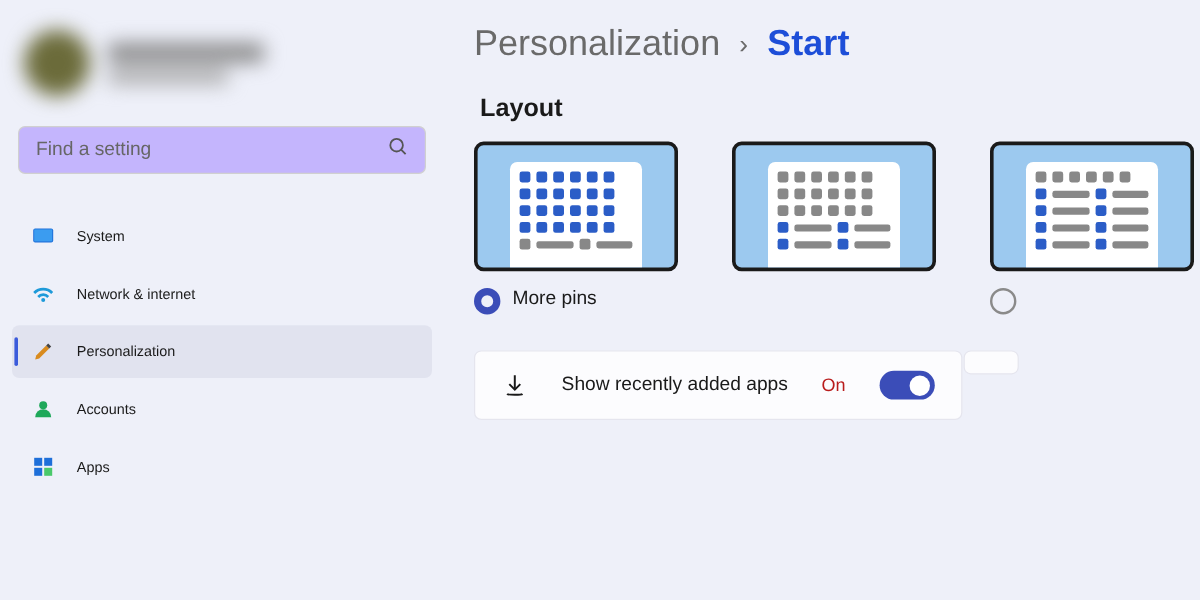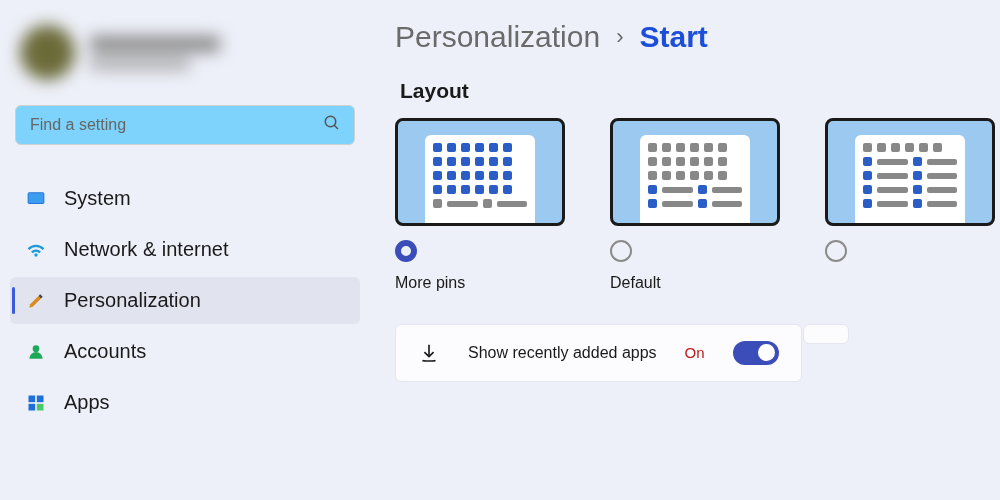--- a/index.html
+++ b/index.html
@@ -4,44 +4,44 @@
 <style>
 * { box-sizing: border-box; margin: 0; padding: 0; font-family: "Segoe UI", -apple-system, sans-serif; }
 body { background: #eef0f9; width: 1000px; height: 500px; overflow: hidden; display: flex; }
 .sidebar { width: 370px; padding: 10px; display: flex; flex-direction: column; }
 .user-area { display: flex; align-items: center; gap: 15px; padding: 15px 10px 25px 10px; filter: blur(8px); }
 .avatar { width: 55px; height: 55px; border-radius: 50%; background: #6b6b3a; }
 .user-text { display: flex; flex-direction: column; }
 .user-name { width: 130px; height: 16px; background: #888; border-radius: 3px; margin-bottom: 6px; }
 .user-email { width: 100px; height: 12px; background: #aaa; border-radius: 3px; }
 .search-box { position: relative; margin: 0 5px 30px 5px; }
-.search-input { width: 100%; padding: 10px 40px 10px 14px; font-size: 16px; border: 1px solid #d0d0d0; border-radius: 6px; background: #7dd3fc; color: #666; }
+.search-input { width: 100%; padding: 10px 40px 10px 14px; font-size: 16px; border: 1px solid #d0d0d0; border-radius: 6px; background: #c4b5fd; color: #666; }
 .search-input::placeholder { color: #666; }
 .search-icon { position: absolute; right: 14px; top: 50%; transform: translateY(-50%); }
 .nav { display: flex; flex-direction: column; gap: 4px; }
-.nav-item { display: flex; align-items: center; gap: 18px; padding: 12px 16px; border-radius: 6px; cursor: pointer; font-size: 20px; color: #1a1a1a; }
+.nav-item { display: flex; align-items: center; gap: 18px; padding: 12px 16px; border-radius: 6px; cursor: pointer; font-size: 12px; color: #1a1a1a; }
 .nav-item.active { background: #e1e3ef; position: relative; }
 .nav-item.active::before { content:""; position:absolute; left:2px; top:10px; bottom:10px; width:3px; background:#3b5bdb; border-radius:2px; }
 .nav-icon { width: 20px; height: 20px; display: flex; align-items: center; justify-content: center; }
 .main { flex: 1; padding: 20px 0 0 25px; overflow: hidden; }
 .breadcrumb { display: flex; align-items: center; gap: 16px; font-size: 30px; margin-bottom: 25px; }
 .crumb-parent { color: #6a6a6a; font-weight: 400; }
 .crumb-sep { color: #6a6a6a; font-size: 22px; }
 .crumb-current { font-weight: 600; color: #1d4ed8; }
 .section-title { font-size: 21px; font-weight: 600; color: #1a1a1a; margin: 0 0 15px 5px; }
 .layouts { display: flex; gap: 45px; margin-bottom: 30px; }
 .layout-option { display: flex; flex-direction: column; width: 170px; cursor: pointer; }
 .layout-thumb { width: 170px; height: 108px; border: 3px solid #1a1a1a; border-radius: 8px; background: #9cc9ef; display:flex; align-items:flex-end; justify-content:center; padding-bottom:0; overflow:hidden; }
 .mini-start { width: 110px; height: 88px; background: #fff; border-radius: 6px 6px 0 0; padding: 8px; display:flex; flex-direction:column; gap:5px; }
 .mini-row { display:flex; gap:5px; }
 .mini-sq { width:9px; height:9px; background:#2b5dc7; border-radius:2px; }
 .mini-sq.g { background:#888; }
 .mini-line { height:6px; background:#888; border-radius:2px; flex:1; }
 .mini-pair { display:flex; gap:5px; flex:1; align-items:center; }
-.radio-row { display:flex; align-items:flex-start; gap:10px; margin-top:12px;flex-direction:column; }
+.radio-row { display:flex; align-items:flex-start; gap:10px; margin-top:12px; }
 .radio { width:22px; height:22px; border-radius:50%; border:2px solid #8a8a8a; flex-shrink:0; margin-top:2px; }
 .radio.selected { border:6px solid #3b4db8; }
 .radio-label { font-size:16px; color:#1a1a1a; line-height:1.35; }
 .settings-list { display:flex; flex-direction:row; gap:1px; padding-right:10px; }
 .setting-row { background:#fcfcfe; border:1px solid #e5e5ee; border-radius:6px; padding:16px 22px; display:flex; align-items:center; gap:28px; }
 .setting-icon { width:22px; height:22px; display:flex; align-items:center; justify-content:center; }
 .setting-label { flex:1; font-size:16px; color:#1a1a1a; }
 .toggle-text { font-size:15px; color:#b91c1c; }
 .toggle { width:46px; height:24px; border-radius:12px; background:#3b4db8; position:relative; cursor:pointer; }
 .toggle::after { content:""; position:absolute; width:17px; height:17px; background:#fff; border-radius:50%; top:3.5px; right:4px; }
@@ -223,24 +223,20 @@
                 <div class="mini-sq"></div>
                 <div class="mini-line"></div>
               </div>
               <div class="mini-pair">
                 <div class="mini-sq"></div>
                 <div class="mini-line"></div>
               </div>
             </div>
         </div>
       </div>
-      <div class="radio-row">
-        <div class="radio"></div>
-        <div class="radio-label">Default</div>
-      </div>
     </div>
 
     <div class="layout-option">
       <div class="layout-thumb">
         <div class="mini-start">
           <div class="mini-row">
               <div class="mini-sq g"></div>
               <div class="mini-sq g"></div>
               <div class="mini-sq g"></div>
               <div class="mini-sq g"></div>

